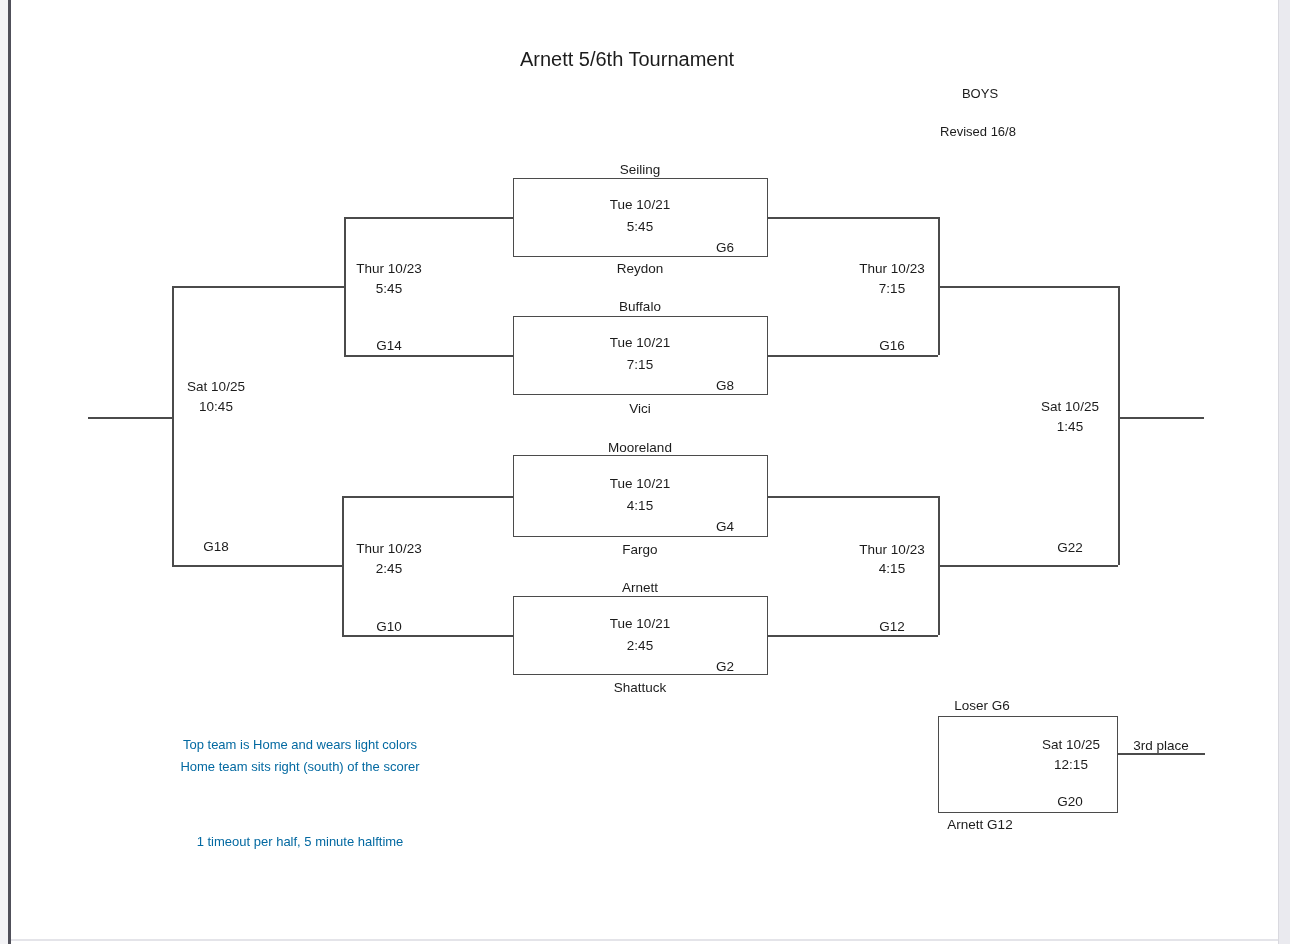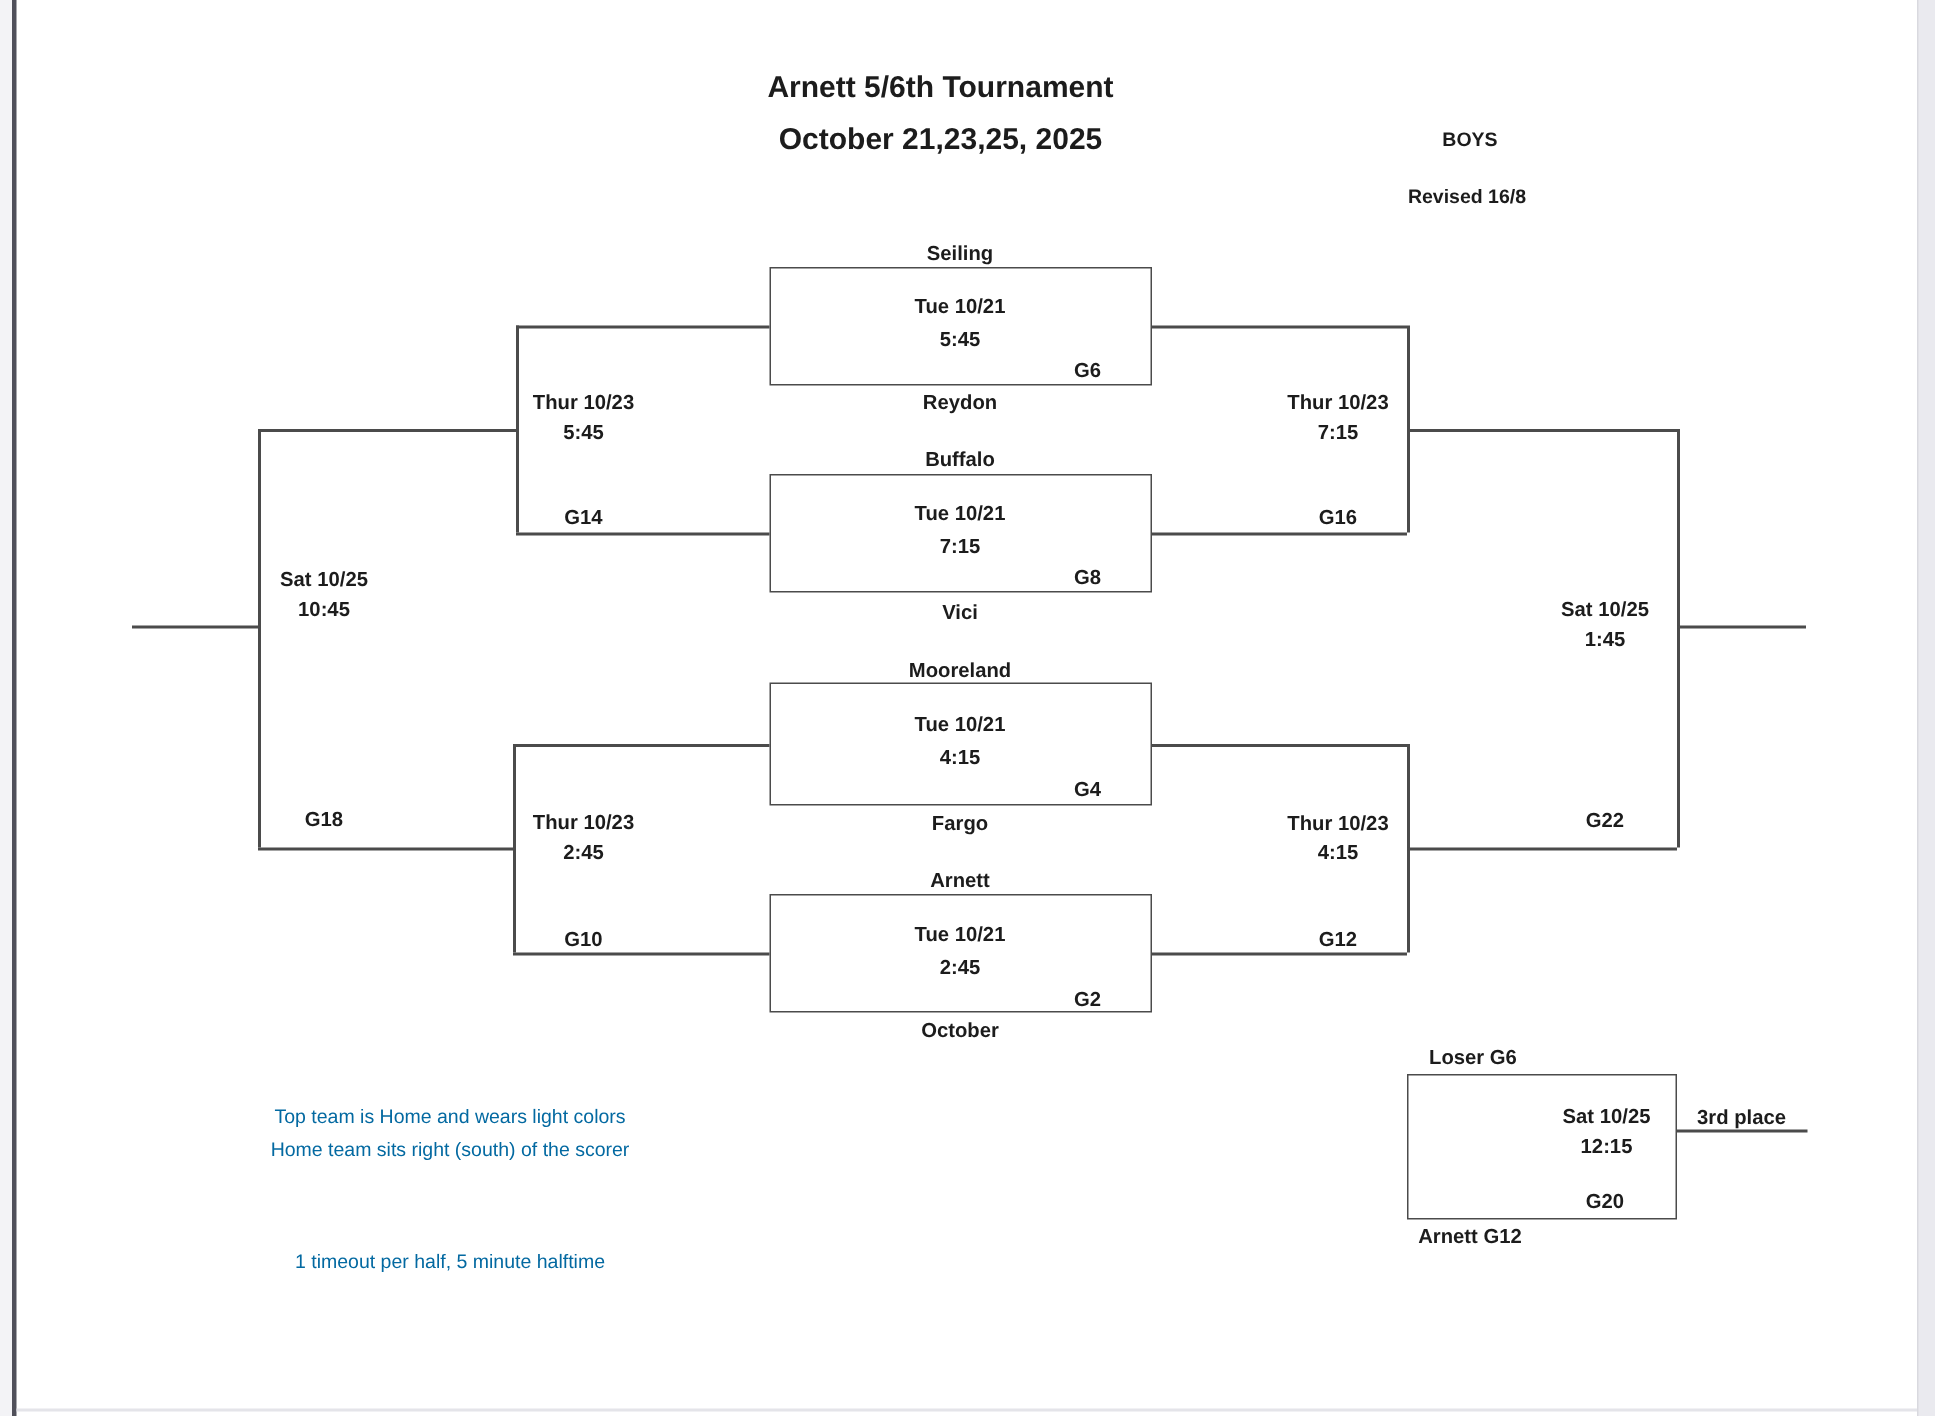--- a/index.html
+++ b/index.html
@@ -9,42 +9,41 @@
 
   
   .edge-left-band  { position:absolute; left:0; top:0; width:8px; height:944px; background:#f3f3f6; }
   .edge-left-line  { position:absolute; left:8px; top:0; width:3px; height:944px; background:#50505a; }
   .edge-right-band { position:absolute; left:1278px; top:0; width:12px; height:944px;
                      background:#eaeaef; border-left:1px solid #d9d9df; }
   .edge-bottom-line{ position:absolute; left:11px; top:939px; width:1267px; height:2px; background:#e4e4e9; }
 
   
   .tc { position:absolute; transform:translate(-50%,-50%); white-space:nowrap;
-        font-weight:bold; font-size:13.5px; }
+        font-weight:normal; font-size:13.5px; }
   .title { font-size:20px; }
   .small { font-size:13px; }
   .reg { font-weight:normal; font-size:13px; color:#0369a1; }
 
   
   .hl { position:absolute; height:1.5px; background:#4b4b4b; }
   .vl { position:absolute; width:1.5px; background:#4b4b4b; }
   .gbox { position:absolute; border:1.5px solid #4b4b4b; background:transparent; }
 </style>
 </head>
 <body>
 
 <div class="sheet">
 
   <div class="edge-left-band"></div>
   <div class="edge-left-line"></div>
   <div class="edge-right-band"></div>
   <div class="edge-bottom-line"></div>
 
   <div class="tc title" style="left:627px; top:59px">Arnett 5/6th Tournament</div>
-  <div class="tc title" style="left:627px; top:94px">October 21,23,25, 2025</div>
   <div class="tc small" style="left:980px; top:93px">BOYS</div>
   <div class="tc small" style="left:978px; top:131px">Revised 16/8</div>
 
   <div class="gbox" style="left:513px; top:178px; width:255px; height:79px"></div>
   <div class="tc" style="left:640px; top:169px">Seiling</div>
   <div class="tc" style="left:640px; top:204px">Tue 10/21</div>
   <div class="tc" style="left:640px; top:226px">5:45</div>
   <div class="tc" style="left:725px; top:247px">G6</div>
   <div class="tc" style="left:640px; top:268px">Reydon</div>
 
@@ -60,21 +59,21 @@
   <div class="tc" style="left:640px; top:483px">Tue 10/21</div>
   <div class="tc" style="left:640px; top:505px">4:15</div>
   <div class="tc" style="left:725px; top:526px">G4</div>
   <div class="tc" style="left:640px; top:549px">Fargo</div>
 
   <div class="gbox" style="left:513px; top:596px; width:255px; height:79px"></div>
   <div class="tc" style="left:640px; top:587px">Arnett</div>
   <div class="tc" style="left:640px; top:623px">Tue 10/21</div>
   <div class="tc" style="left:640px; top:645px">2:45</div>
   <div class="tc" style="left:725px; top:666px">G2</div>
-  <div class="tc" style="left:640px; top:687px">October</div>
+  <div class="tc" style="left:640px; top:687px">Shattuck</div>
 
   <div class="hl" style="left:344px; top:217px; width:169px"></div>
   <div class="hl" style="left:768px; top:217px; width:170px"></div>
   <div class="hl" style="left:344px; top:355px; width:169px"></div>
   <div class="hl" style="left:768px; top:355px; width:170px"></div>
   <div class="hl" style="left:342px; top:496px; width:171px"></div>
   <div class="hl" style="left:768px; top:496px; width:170px"></div>
   <div class="hl" style="left:342px; top:635px; width:171px"></div>
   <div class="hl" style="left:768px; top:635px; width:170px"></div>
 

